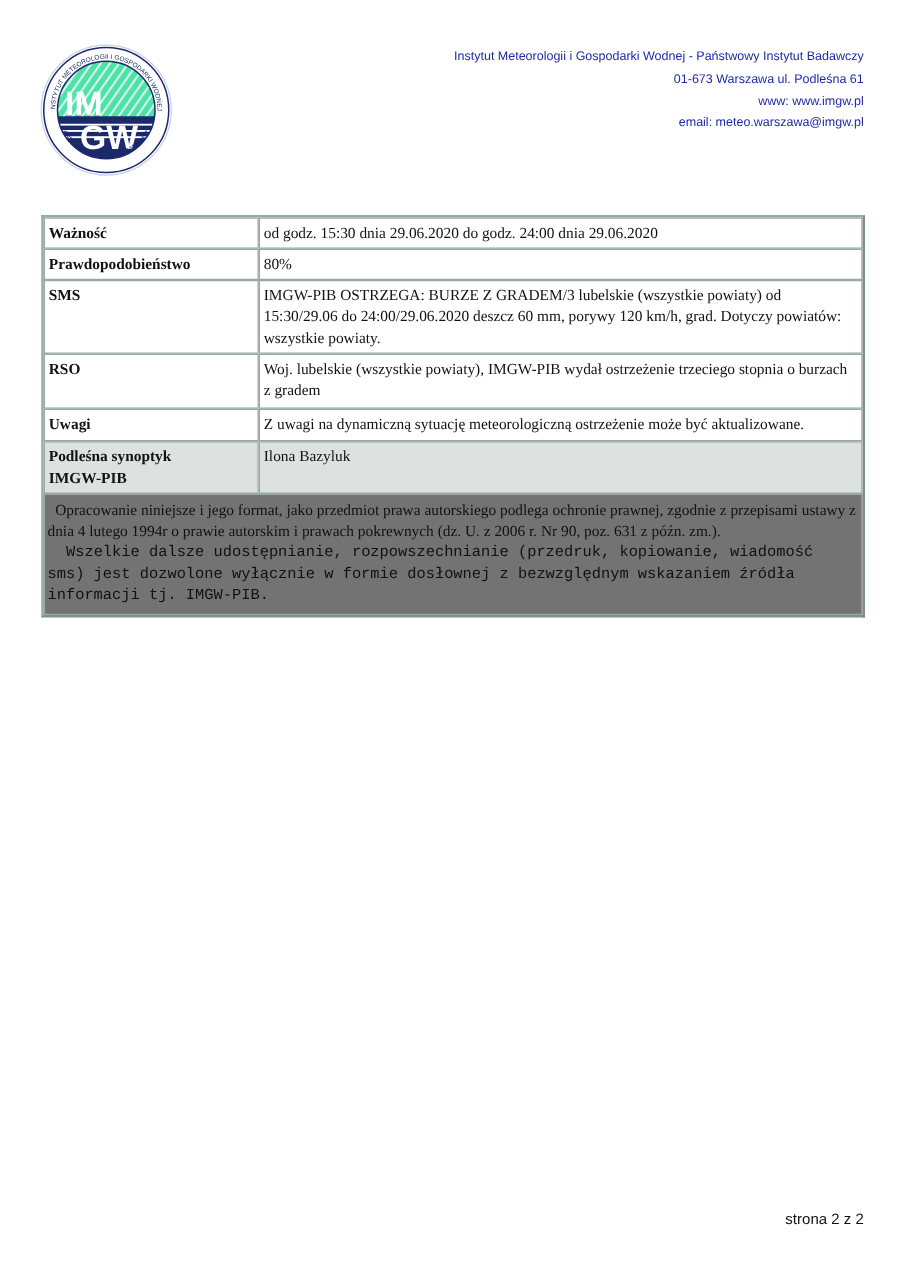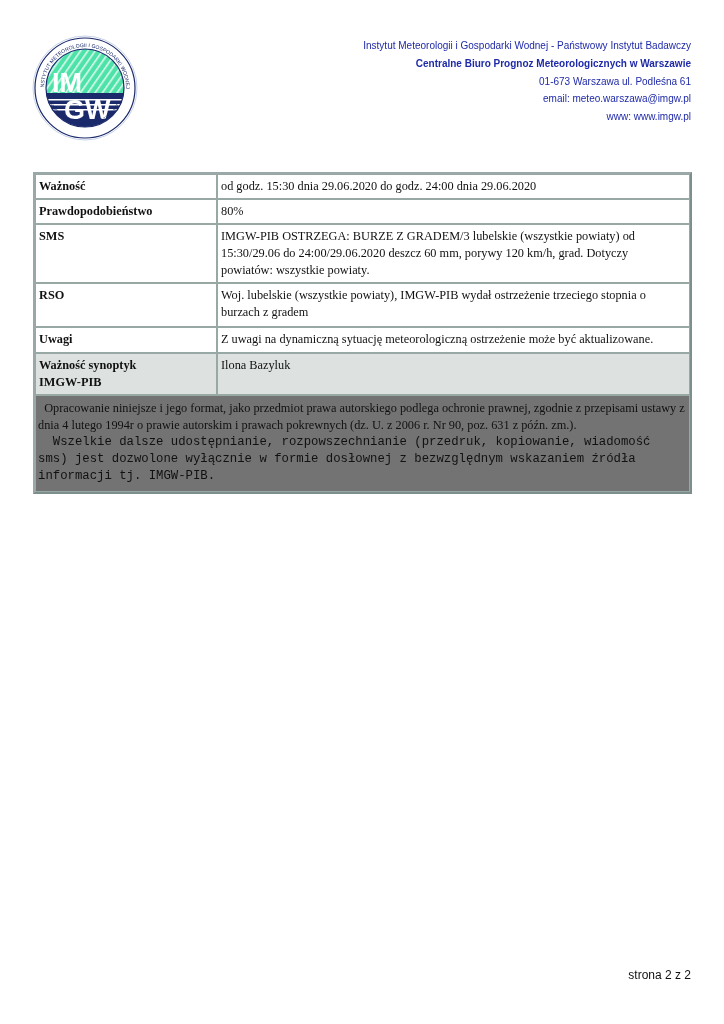--- a/index.html
+++ b/index.html
@@ -13,21 +13,21 @@
     font-family: "Liberation Sans", sans-serif; color: #1f2aa8; font-size: 10px; line-height: 17.8px;
   }
   .header .bold { font-weight: bold; }
   table.warn {
     position: absolute; left: 33px; top: 172px; width: 659px;
     border-collapse: separate; border-spacing: 0;
     border: 2px solid #9aa9a7; border-right-color: #7d8f8c; border-bottom-color: #7d8f8c;
     font-size: 12.3px; line-height: 17px;
   }
   table.warn td {
-    border: 1px solid #97a8a5; vertical-align: top; padding: 3px 13px 3px 3px;
+    border: 1px solid #97a8a5; vertical-align: top; padding: 3px 3px 3px 3px;
   }
   table.warn td.lbl { width: 164px; font-weight: bold; }
   tr.r-waznosc td { height: 17px; }
   tr.r-prawd td { height: 17px; }
   tr.r-przebieg td { height: 34px; }
   tr.r-sms td { height: 51px; }
   tr.r-rso td { height: 36px; }
   tr.r-uwagi td { height: 18px; }
   tr.grey td { background: #dde2e1; }
   tr.r-dyzurny td { height: 34px; }
@@ -72,24 +72,23 @@
       <textPath href="#arcTop" startOffset="50%" text-anchor="middle">INSTYTUT METEOROLOGII I GOSPODARKI WODNEJ</textPath>
     </text>
     <text font-family="Liberation Sans, sans-serif" font-size="5.2" fill="#1b2a6b">
       <textPath href="#arcBot" startOffset="50%" text-anchor="middle">PAŃSTWOWY INSTYTUT BADAWCZY</textPath>
     </text>
   </svg>
 </div>
 
 <div class="header">
   <div>Instytut Meteorologii i Gospodarki Wodnej - Państwowy Instytut Badawczy</div>
-  <div class="bold">Centralne Biuro Prognoz Meteorologicznych w Warszawie</div>
   <div>01-673 Warszawa ul. Podleśna 61</div>
+  <div>www: www.imgw.pl</div>
   <div>email: meteo.warszawa@imgw.pl</div>
-  <div>www: www.imgw.pl</div>
 </div>
 
 <table class="warn">
   <tbody>
       <tr class="r-waznosc">
     <td class="lbl">Ważność</td>
     <td>od godz. 15:30 dnia 29.06.2020 do godz. 24:00 dnia 29.06.2020</td>
   </tr>
   <tr class="r-prawd">
     <td class="lbl">Prawdopodobieństwo</td>
@@ -102,21 +101,21 @@
   <tr class="r-rso">
     <td class="lbl">RSO</td>
     <td>Woj. lubelskie (wszystkie powiaty), IMGW-PIB wydał ostrzeżenie trzeciego stopnia o burzach z gradem</td>
   </tr>
   <tr class="r-uwagi">
     <td class="lbl">Uwagi</td>
     <td>Z uwagi na dynamiczną sytuację meteorologiczną ostrzeżenie może być aktualizowane.</td>
   </tr>
   <tr class="grey r-dyzurny">
     <td class="lbl">
-      <div>Ważność synoptyk</div>
+      <div>Podleśna synoptyk</div>
       <div>IMGW-PIB</div>
     </td>
     <td>Ilona Bazyluk</td>
   </tr>
   <tr>
     <td class="footer" colspan="2">
       <p style="white-space: pre-wrap;">  Opracowanie niniejsze i jego format, jako przedmiot prawa autorskiego podlega ochronie prawnej, zgodnie z przepisami ustawy z dnia 4 lutego 1994r o prawie autorskim i prawach pokrewnych (dz. U. z 2006 r. Nr 90, poz. 631 z późn. zm.).</p>
       <p style="white-space: pre-wrap; font-family: Liberation Mono, monospace;">  Wszelkie dalsze udostępnianie, rozpowszechnianie (przedruk, kopiowanie, wiadomość sms) jest dozwolone wyłącznie w formie dosłownej z bezwzględnym wskazaniem źródła informacji tj. IMGW-PIB.</p>
     </td>
   </tr>

